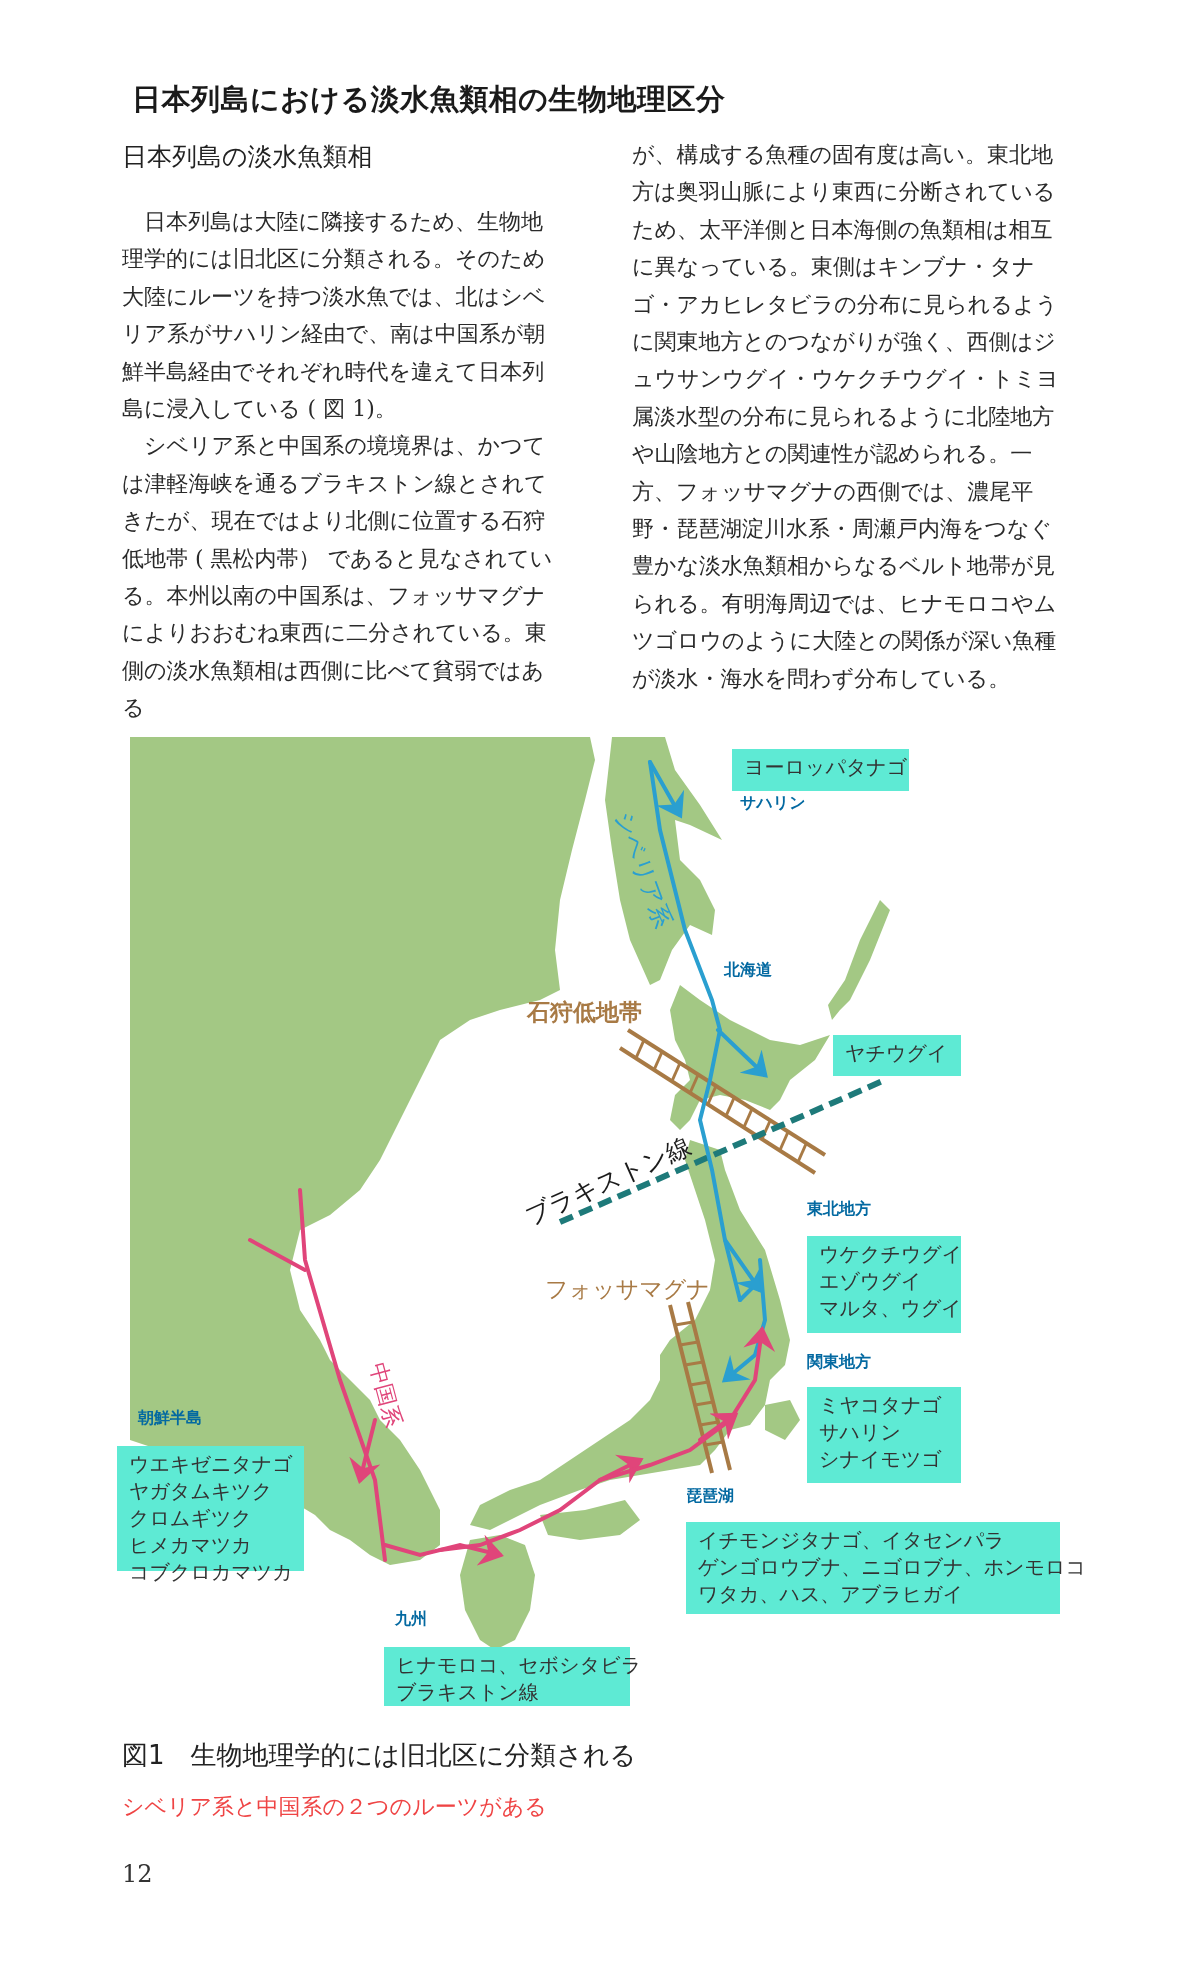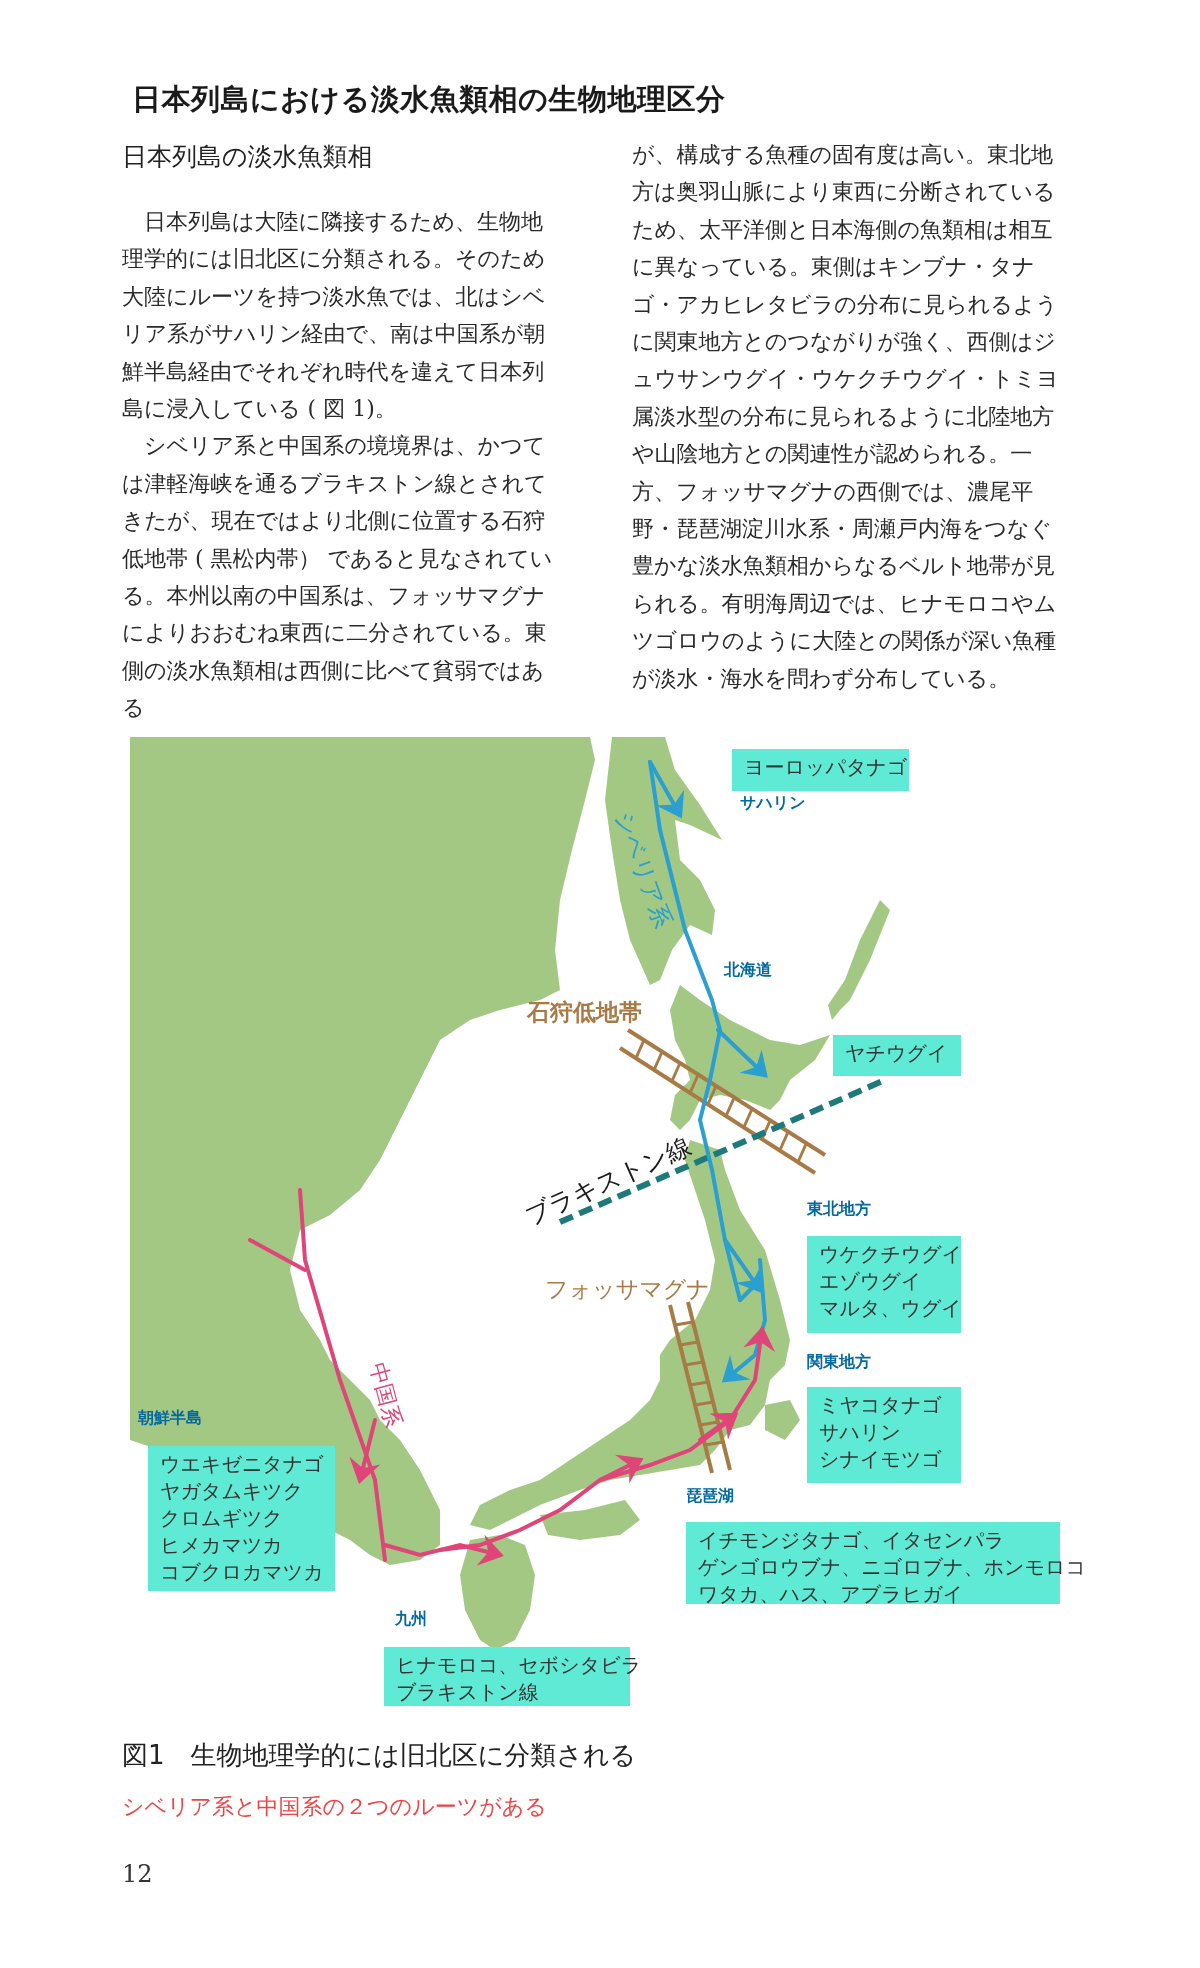--- a/index.html
+++ b/index.html
@@ -140,28 +140,28 @@
 </div>
 
 <div class="abs lbl" style="left:807px;top:1352px;">関東地方</div>
 <div class="abs box" style="left:807px;top:1387px;width:154px;height:96px;">
   <div>ミヤコタナゴ</div>
   <div>サハリン</div>
   <div>シナイモツゴ</div>
 </div>
 
 <div class="abs lbl" style="left:686px;top:1486px;">琵琶湖</div>
-<div class="abs box" style="left:686px;top:1522px;width:374px;height:82px;">
+<div class="abs box" style="left:686px;top:1522px;width:374px;height:92px;">
   <div>イチモンジタナゴ、イタセンパラ</div>
   <div>ゲンゴロウブナ、ニゴロブナ、ホンモロコ</div>
   <div>ワタカ、ハス、アブラヒガイ</div>
 </div>
 
 <div class="abs lbl" style="left:138px;top:1408px;">朝鮮半島</div>
-<div class="abs box" style="left:117px;top:1446px;width:187px;height:145px;margin-left:31px;">
+<div class="abs box" style="left:117px;top:1446px;width:187px;height:125px;">
   <div>ウエキゼニタナゴ</div>
   <div>ヤガタムキツク</div>
   <div>クロムギツク</div>
   <div>ヒメカマツカ</div>
   <div>コブクロカマツカ</div>
 </div>
 
 <div class="abs lbl" style="left:395px;top:1609px;">九州</div>
 <div class="abs box" style="left:384px;top:1647px;width:246px;height:59px;">
   <div>ヒナモロコ、セボシタビラ</div>

